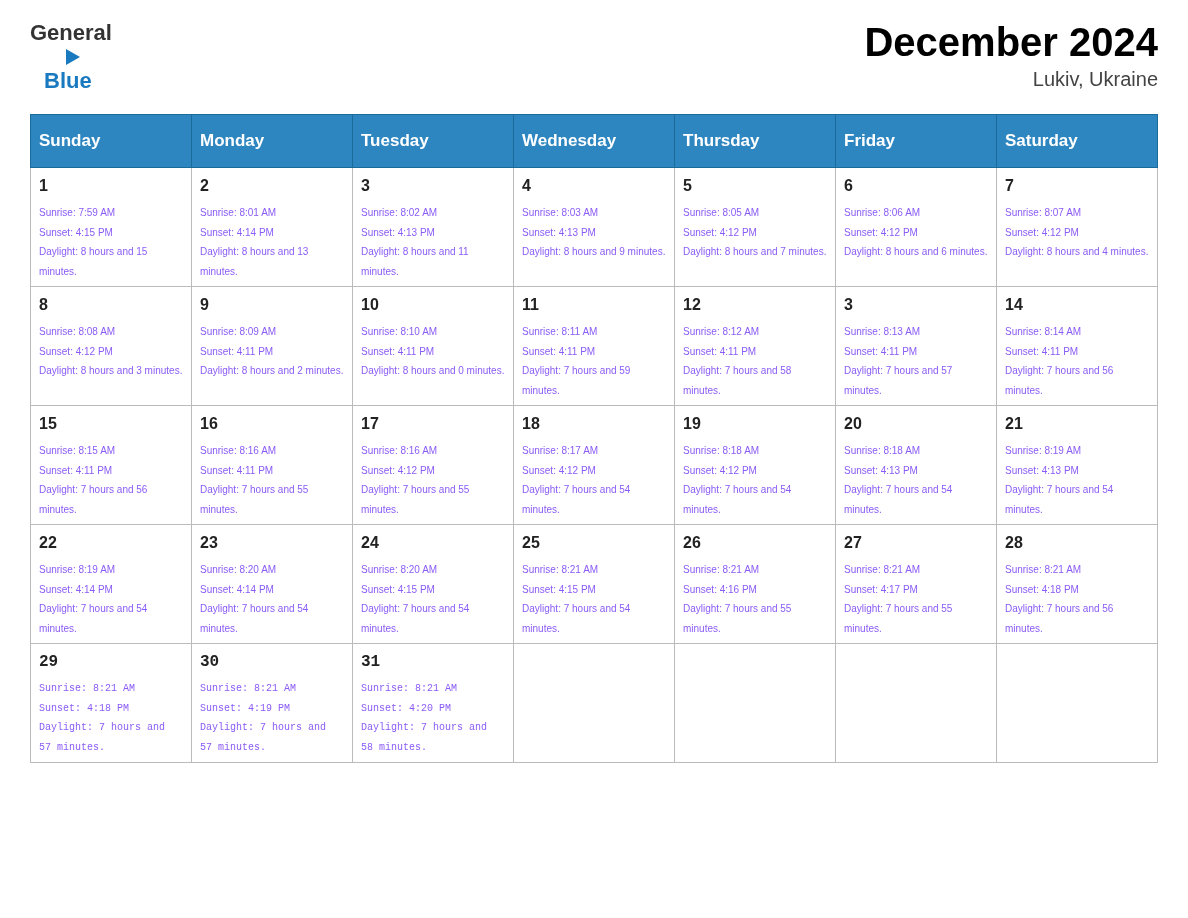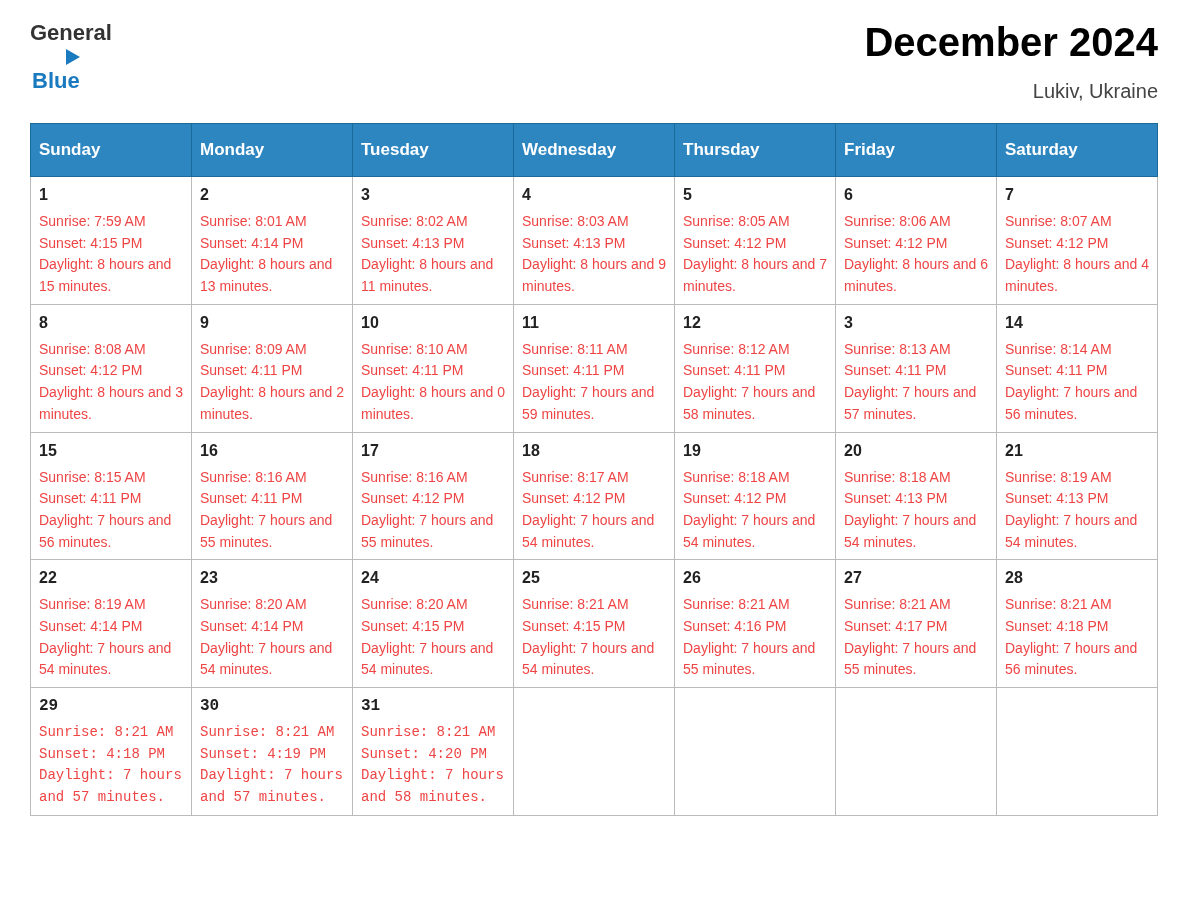--- a/index.html
+++ b/index.html
@@ -27,35 +27,35 @@
     }
     .logo-line1 {
       display: flex;
       align-items: center;
       flex-direction: column;
     }
     .logo-blue {
       color: #1a7abf;
       font-size: 22px;
       font-weight: bold;
-      margin-left: 2px;
+      margin-left: 14px;
     }
     .title-block {
       text-align: right;
     }
     .main-title {
       font-size: 40px;
       font-weight: bold;
       color: #000000;
       line-height: 1.1;
     }
     .subtitle {
       font-size: 20px;
       color: #444;
-      margin-top: 16px;
+      margin-top: 4px;
     }
     .calendar {
       width: 100%;
       border-collapse: collapse;
       border: 1px solid #999;
     }
     .calendar th {
       background-color: #2e86c1;
       color: #fff;
       font-size: 17px;
@@ -75,22 +75,22 @@
       line-height: 1.5;
     }
     .day-num {
       font-size: 16px;
       font-weight: bold;
       color: #222;
       display: block;
       margin-bottom: 4px;
     }
     .day-info {
-      font-size: 14px;
-      color: #ef4444;
+      font-size: 10px;
+      color: #8b5cf6;
       line-height: 1.55;
     }
     .calendar tr td {
       background: #fff;
     }
     .calendar tbody tr:last-child td {
       min-height: 100px;
       font-family: Liberation Mono, monospace;
     }
   </style>

